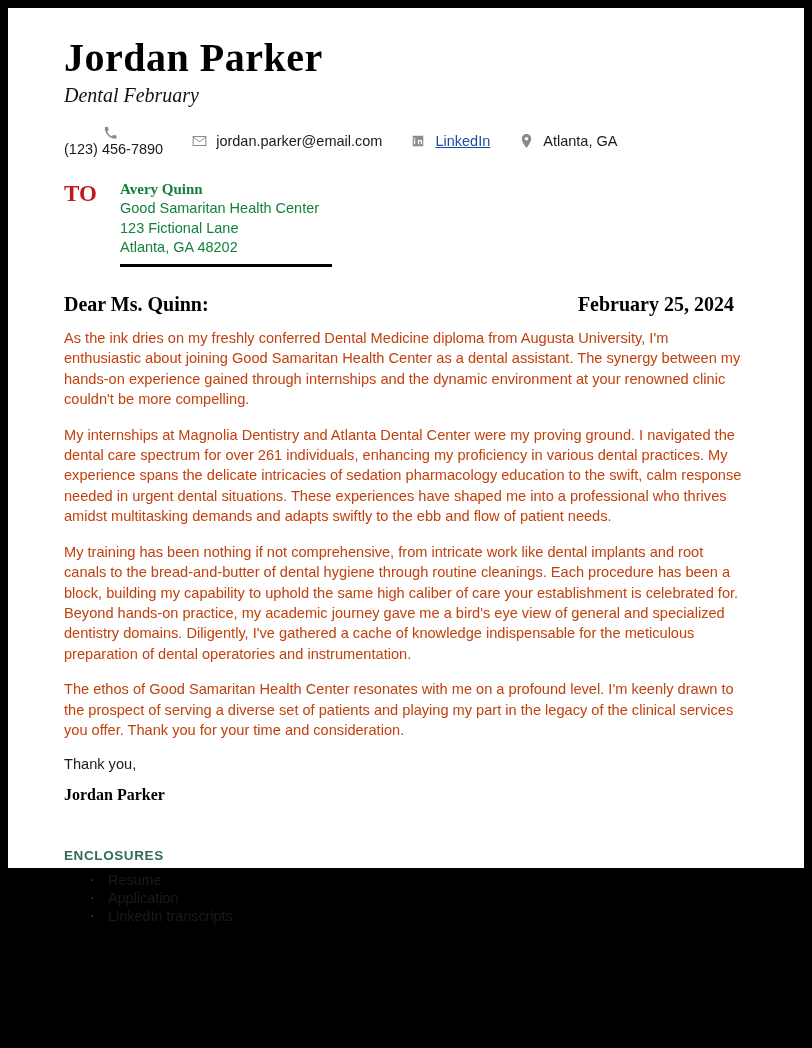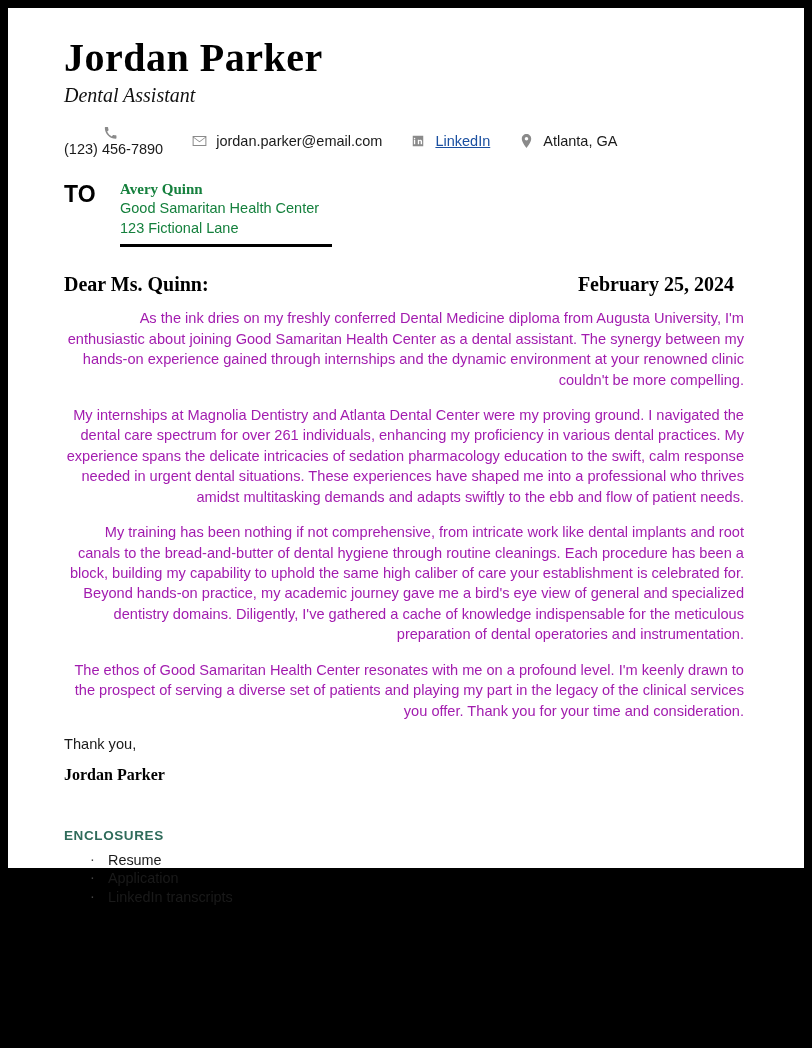--- a/index.html
+++ b/index.html
@@ -79,24 +79,24 @@
     text-decoration: underline;
     text-align: center;
   }
 
   .to-block {
     display: flex;
     align-items: flex-start;
     margin-top: 6px;
   }
   .to-label {
-    font-family: Liberation Sans, sans-serif;
+    font-family: Liberation Serif, serif;
     font-weight: bold;
     font-size: 23px;
-    color: #000000;
+    color: #b91c1c;
     width: 56px;
     flex: none;
     padding-top: 2px;
   }
   .to-lines {
     font-size: 14.5px;
     color: #15803d;
     line-height: 1.35;
   }
   .to-lines .recipient {
@@ -122,23 +122,23 @@
     font-family: "Liberation Serif", serif;
     font-weight: bold;
     font-size: 20px;
     color: #000000;
   }
   .letter-date { margin-right: 10px; }
 
   .body-p {
     font-size: 14.6px;
     line-height: 1.40;
-    color: #a21caf;
+    color: #c2410c;
     margin: 0 0 15px 0;
-    text-align: right;
+    text-align: left;
   }
 
   .closing {
     font-size: 14.6px;
     color: #1a1a1a;
     margin: 0 0 14px 0;
   }
   .signature {
     font-family: "Liberation Serif", serif;
     font-weight: bold;
@@ -172,21 +172,21 @@
     color: #444444;
   }
 </style>
 </head>
 <body>
 
 <div class="page">
   <div class="inner">
 
     <h1 class="name">Jordan Parker</h1>
-    <div class="job-title">Dental Assistant</div>
+    <div class="job-title">Dental February</div>
 
     <div class="contact-row">
 
       <div class="contact-item ci-phone">
         <span class="ico">
           <svg width="13" height="14" viewBox="0 0 24 24" fill="currentColor">
               <path d="M6.6 10.8c1.7 3.3 4.3 5.9 7.6 7.6l2.5-2.5c.3-.3.8-.4 1.2-.3 1.3.4 2.6.7 4 .7.6 0 1.1.5 1.1 1.1v4c0 .6-.5 1.1-1.1 1.1C10.7 22.5 1.5 13.3 1.5 2.1 1.5 1.5 2 1 2.6 1h4c.6 0 1.1.5 1.1 1.1 0 1.4.2 2.7.7 4 .1.4 0 .9-.3 1.2l-2.5 2.5z"></path>
             </svg>
         </span>
         <span>(123) 456-7890</span>
@@ -220,20 +220,21 @@
       </div>
 
     </div>
 
     <div class="to-block">
       <div class="to-label">TO</div>
       <div class="to-lines">
         <div class="recipient">Avery Quinn</div>
         <div>Good Samaritan Health Center</div>
         <div>123 Fictional Lane</div>
+        <div>Atlanta, GA 48202</div>
       </div>
     </div>
     <div class="to-rule"></div>
 
     <div class="salutation-row">
       <div class="salutation">Dear Ms. Quinn:</div>
       <div class="letter-date">February 25, 2024</div>
     </div>
 
     <p class="body-p">As the ink dries on my freshly conferred Dental Medicine diploma from Augusta University, I'm enthusiastic about joining Good Samaritan Health Center as a dental assistant. The synergy between my hands-on experience gained through internships and the dynamic environment at your renowned clinic couldn't be more compelling.</p>

